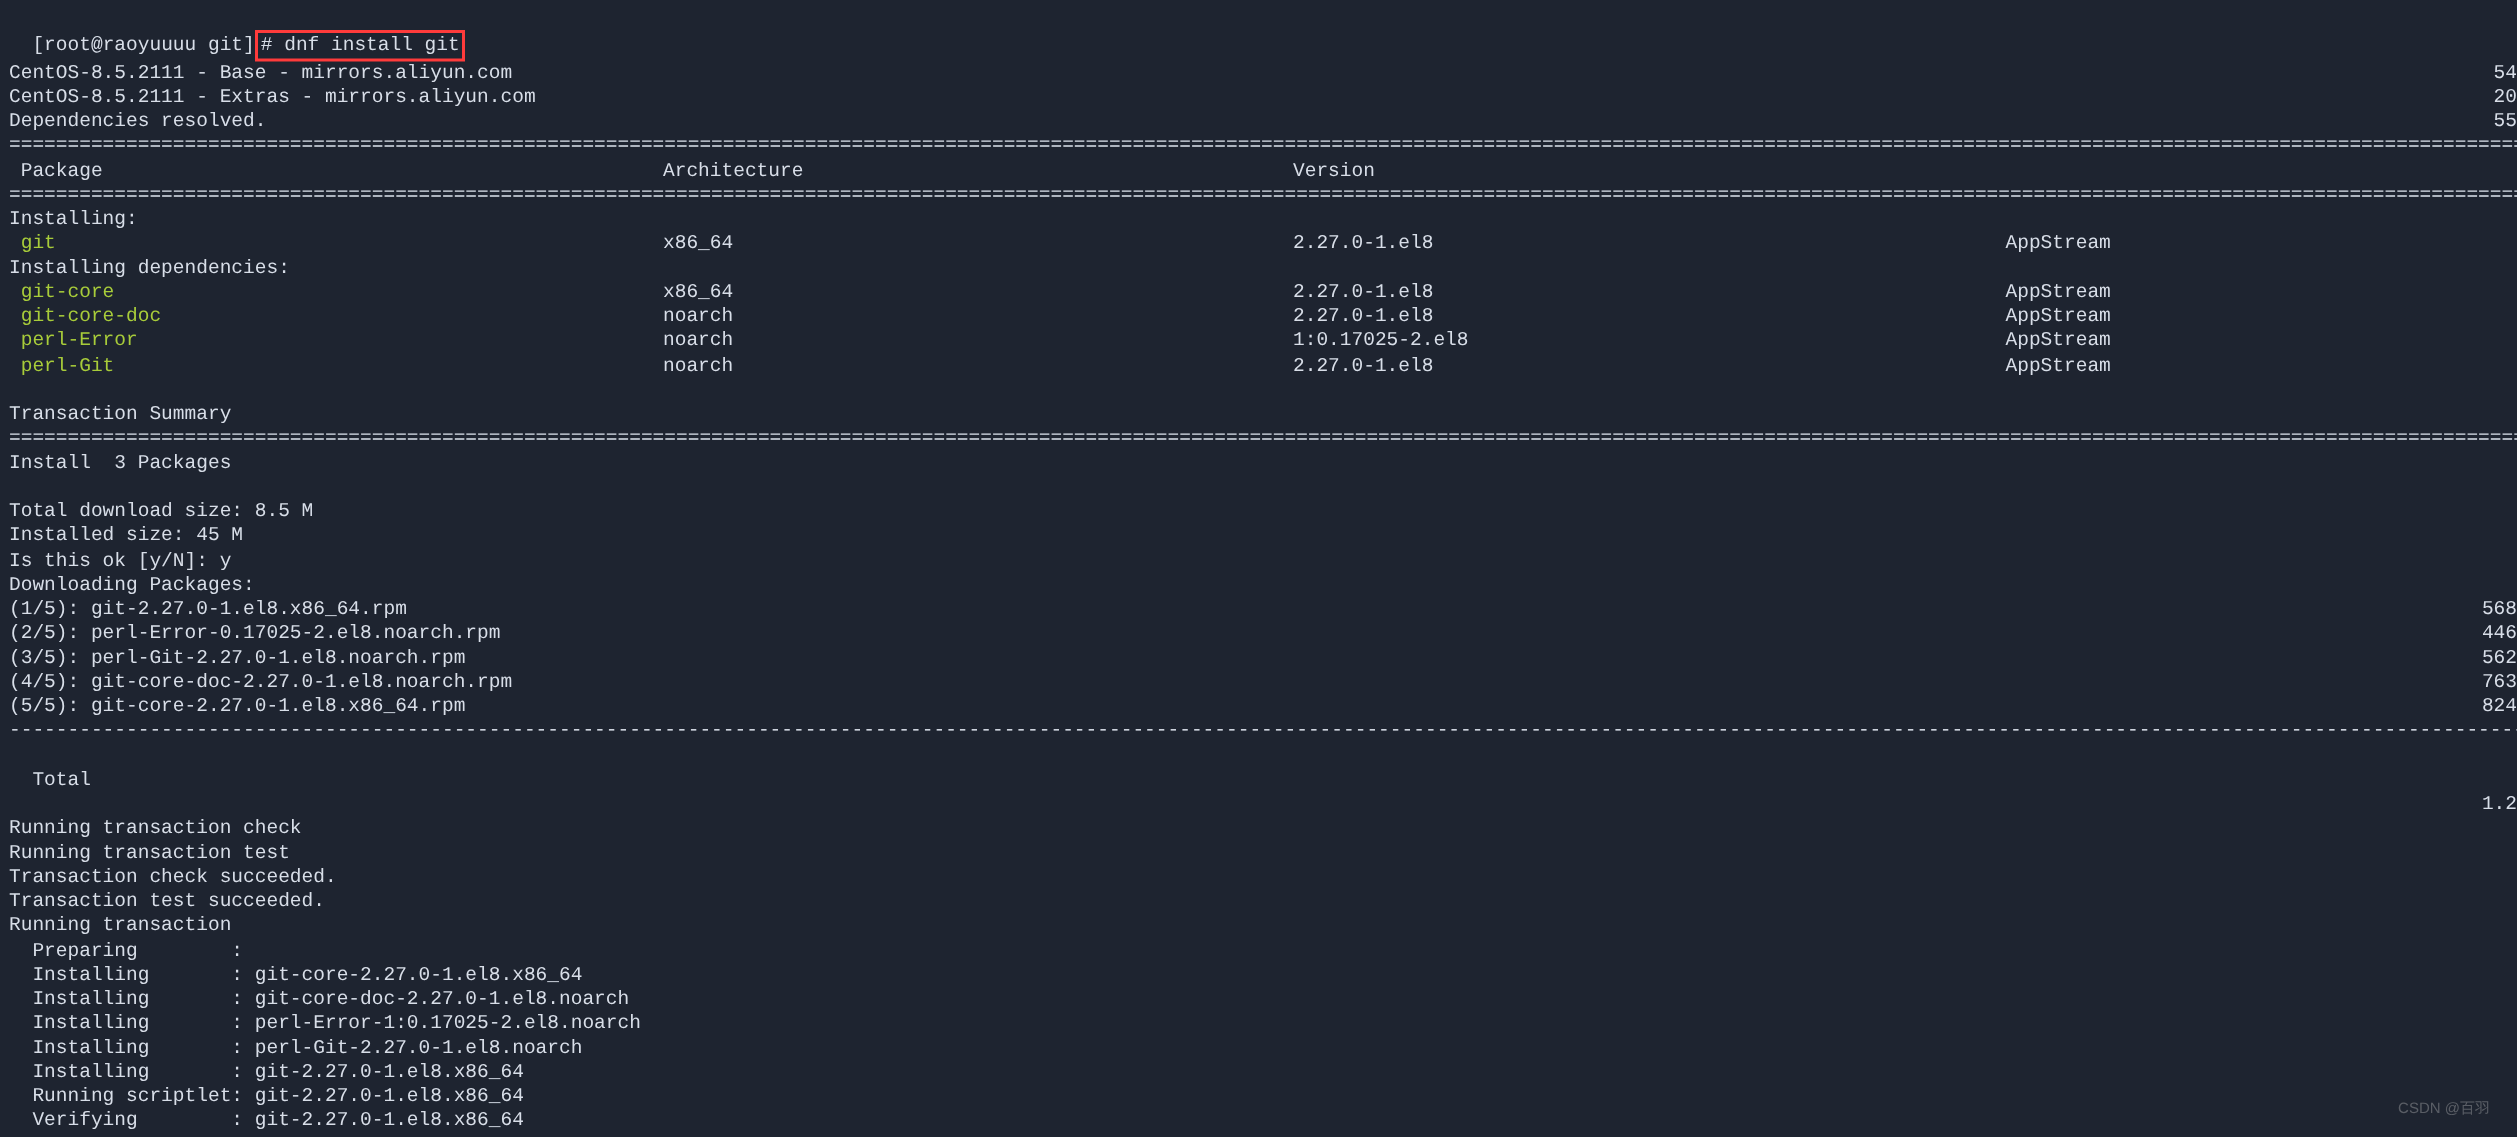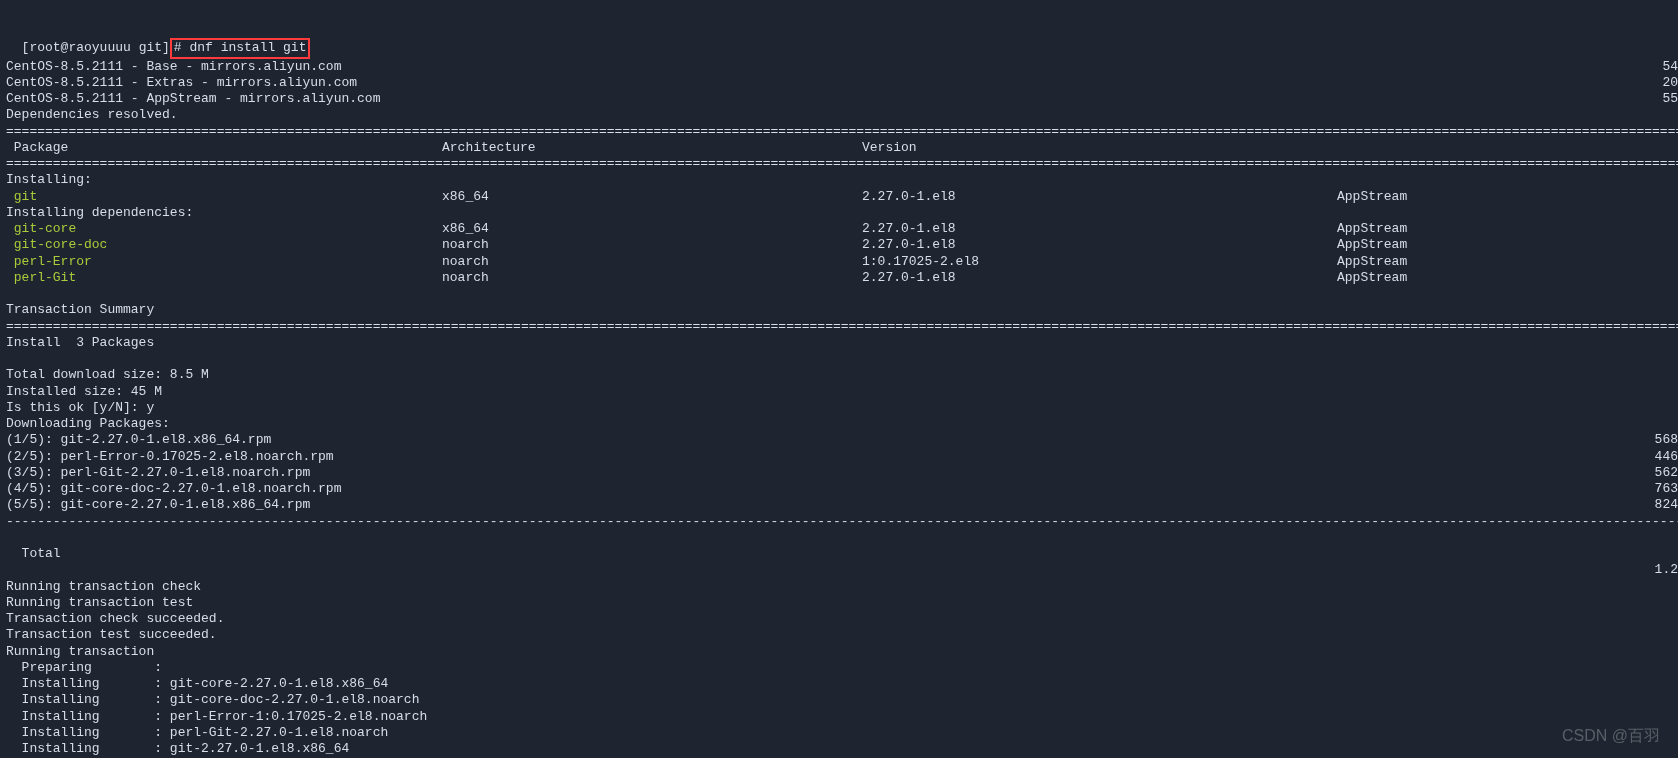--- a/index.html
+++ b/index.html
@@ -13,55 +13,54 @@
     height: 758px;
     overflow: hidden;
     padding: 4px 0 0 6px;
     position: relative;
   }
   .prompt-line { white-space: pre; }
   .highlight-box {
     border: 2px solid #ff3b3b;
     display: inline-block;
     padding: 0 2px;
-    margin-top: 18px;
   }
   .row { display: flex; white-space: pre; }
   .col-pkg  { width: 436px; }
   .col-arch { width: 395px; }
   .col-ver  { width: 475px; margin-left: 25px; }
   .col-repo { flex: 1; }
   .right-num { position: absolute; right: 0; }
   .line { white-space: pre; position: relative; }
   .green { color: #a8cc3a; font-weight: normal; }
   .rule-line {
     white-space: nowrap;
     overflow: hidden;
     letter-spacing: 0;
   }
   .watermark {
     position: absolute;
     right: 18px;
     bottom: 12px;
     color: rgba(200,200,200,0.35);
     font-family: sans-serif;
-    font-size: 16px;
+    font-size: 10px;
   }
 </style>
 </head>
 <body>
 
 <div class="prompt-line">
   <span>[root@raoyuuuu git]</span><span class="highlight-box"><span># </span><span>dnf install git</span></span>
 </div>
 
 <div id="repos">
     <div class="line"><span>CentOS-8.5.2111 - Base - mirrors.aliyun.com</span><span class="right-num">54</span></div>
     <div class="line"><span>CentOS-8.5.2111 - Extras - mirrors.aliyun.com</span><span class="right-num">20</span></div>
-    <div class="line"><span>CentOS-8.5.2111 - AppStream - mirrors.aliyun.com</span><span class="right-num">55</span></div>
+    <div class="line"><span class="right-num">55</span></div>
   </div>
 
 <div class="line">Dependencies resolved.</div>
 
 <div class="rule-line">============================================================================================================================================================================================================================================================</div>
 
 <div class="row">
   <span class="col-pkg"> Package</span>
   <span class="col-arch">Architecture</span>
   <span class="col-ver">Version</span>

